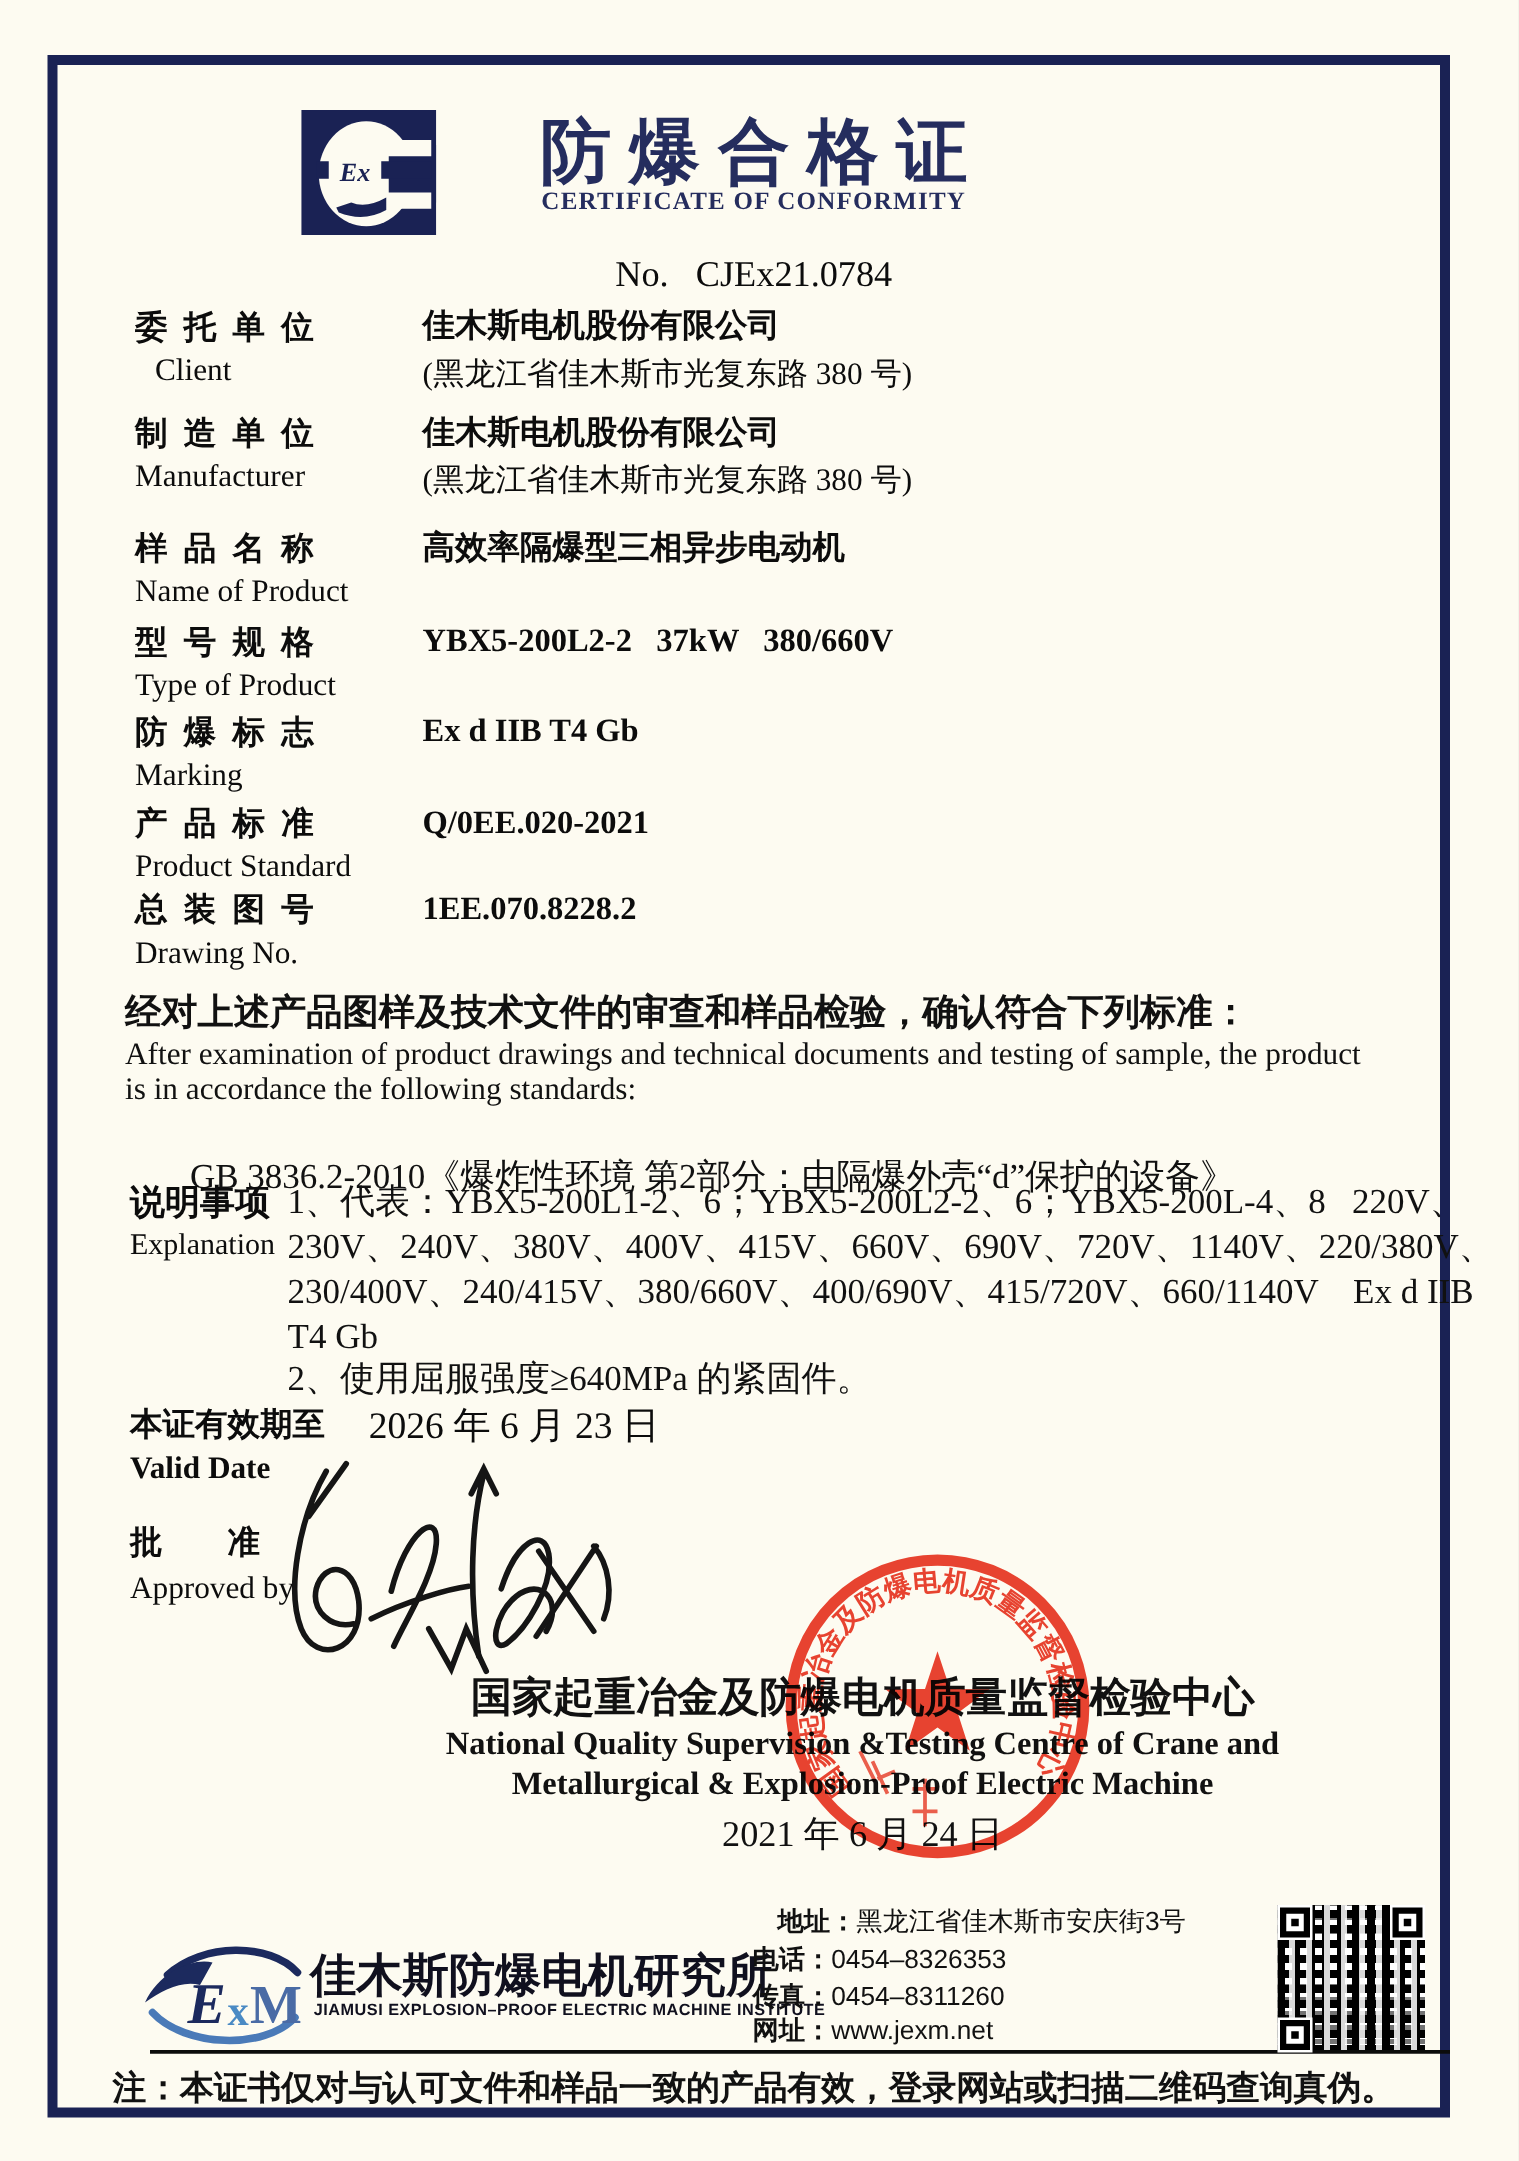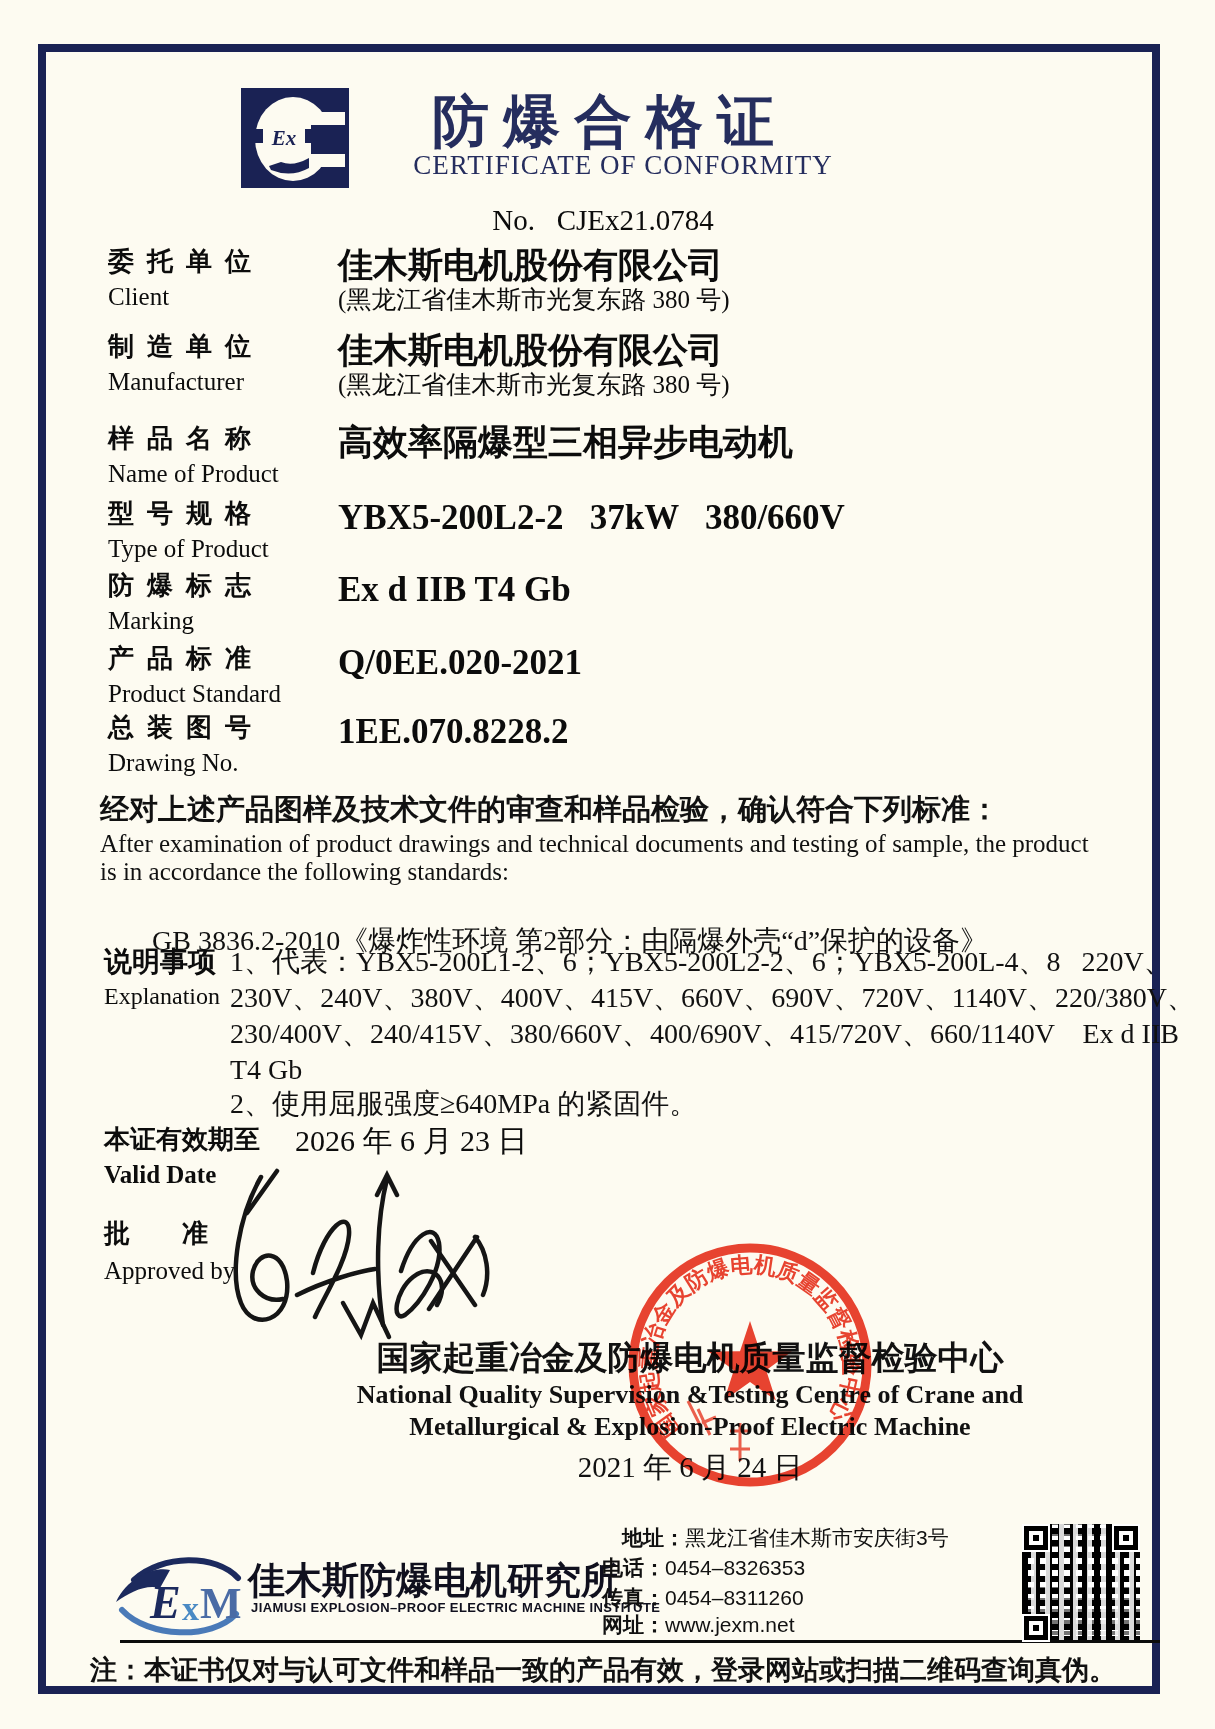--- a/index.html
+++ b/index.html
@@ -3,26 +3,26 @@
 <meta charset="utf-8">
 <style>
   html,body{margin:0;padding:0;background:#e9e7de;}
   .page{position:relative;width:1215px;height:1729px;margin:0 auto;background:#fdfbf1;overflow:hidden;
         font-family:"Liberation Serif","DejaVu Serif",serif;color:#111;}
   .frame{position:absolute;left:38px;top:44px;width:1122px;height:1650px;border:8px solid #1a2254;box-sizing:border-box;}
   .abs{position:absolute;}
   .pre{white-space:pre;}
   .ctr{left:46px;width:1114px;text-align:center;}
   .title-cn{top:84px;font-size:57px;font-weight:bold;color:#252d5e;font-family:"Liberation Serif",serif;}
-  .title-en{top:150px;font-size:27px;font-weight:normal;color:#252d5e;letter-spacing:1px;padding-left:20px;}
+  .title-en{top:150px;font-size:20px;font-weight:bold;color:#252d5e;letter-spacing:1px;}
   .cert-no{top:204px;font-size:29px;color:#0c0c0c;}
   .lab-cn{font-size:26px;font-weight:bold;font-family:"Liberation Sans","DejaVu Sans",sans-serif;color:#0c0c0c;line-height:1;}
   .lab-cn.sp{letter-spacing:13px;}
   .lab-en{font-size:25px;color:#0c0c0c;line-height:1;}
-  .val{font-size:35px;font-weight:bold;color:#0c0c0c;line-height:1;}
+  .val{font-size:26px;font-weight:bold;color:#0c0c0c;line-height:1;}
   .note{font-size:25px;color:#0c0c0c;line-height:1;}
   .stmt-cn{font-size:29px;font-weight:bold;font-family:"Liberation Sans",sans-serif;}
   .stmt-en{font-size:25px;}
   .std{font-size:28px;}
   .exp-line{font-size:28px;line-height:1;}
   .issuer-cn{font-size:33px;font-weight:bold;font-family:"Liberation Sans",sans-serif;}
   .issuer-en{font-size:26px;font-weight:bold;}
   .issuer-date{font-size:29px;}
   .inst-cn{font-size:37px;font-weight:bold;font-family:"Liberation Sans",sans-serif;color:#10101e;}
   .inst-en{font-size:13px;font-weight:bold;font-family:"Liberation Sans",sans-serif;color:#10101e;letter-spacing:.4px;}
@@ -60,21 +60,21 @@
     <text x="43" y="57" font-size="21" font-weight="bold" font-style="italic" fill="#1a2254" text-anchor="middle" font-family="Liberation Serif,serif">Ex</text>
     <path d="M30 82 Q50 90 68 80 L68 70 Q52 79 40 74 L28 78 Z" fill="#1a2254"></path>
   </svg>
 
   <div class="abs ctr title-cn">防  爆  合  格  证</div>
   <div class="abs ctr title-en">CERTIFICATE  OF  CONFORMITY</div>
   <div class="abs ctr cert-no pre">No.   CJEx21.0784</div>
 
   <div>
     <div class="abs lab-cn sp" style="left:108px;top:248px;">委托单位</div>
-    <div class="abs lab-en" style="left:108px;top:284px;">Client</div>
+    <div class="abs lab-en" style="left:124px;top:284px;">Client</div>
     <div class="abs val" style="left:338px;top:248px;">佳木斯电机股份有限公司</div>
     <div class="abs note" style="left:338px;top:287px;">(黑龙江省佳木斯市光复东路 380 号)</div>
   </div>
   <div>
     <div class="abs lab-cn sp" style="left:108px;top:333px;">制造单位</div>
     <div class="abs lab-en" style="left:108px;top:369px;">Manufacturer</div>
     <div class="abs val" style="left:338px;top:333px;">佳木斯电机股份有限公司</div>
     <div class="abs note" style="left:338px;top:372px;">(黑龙江省佳木斯市光复东路 380 号)</div>
   </div>
   <div>

